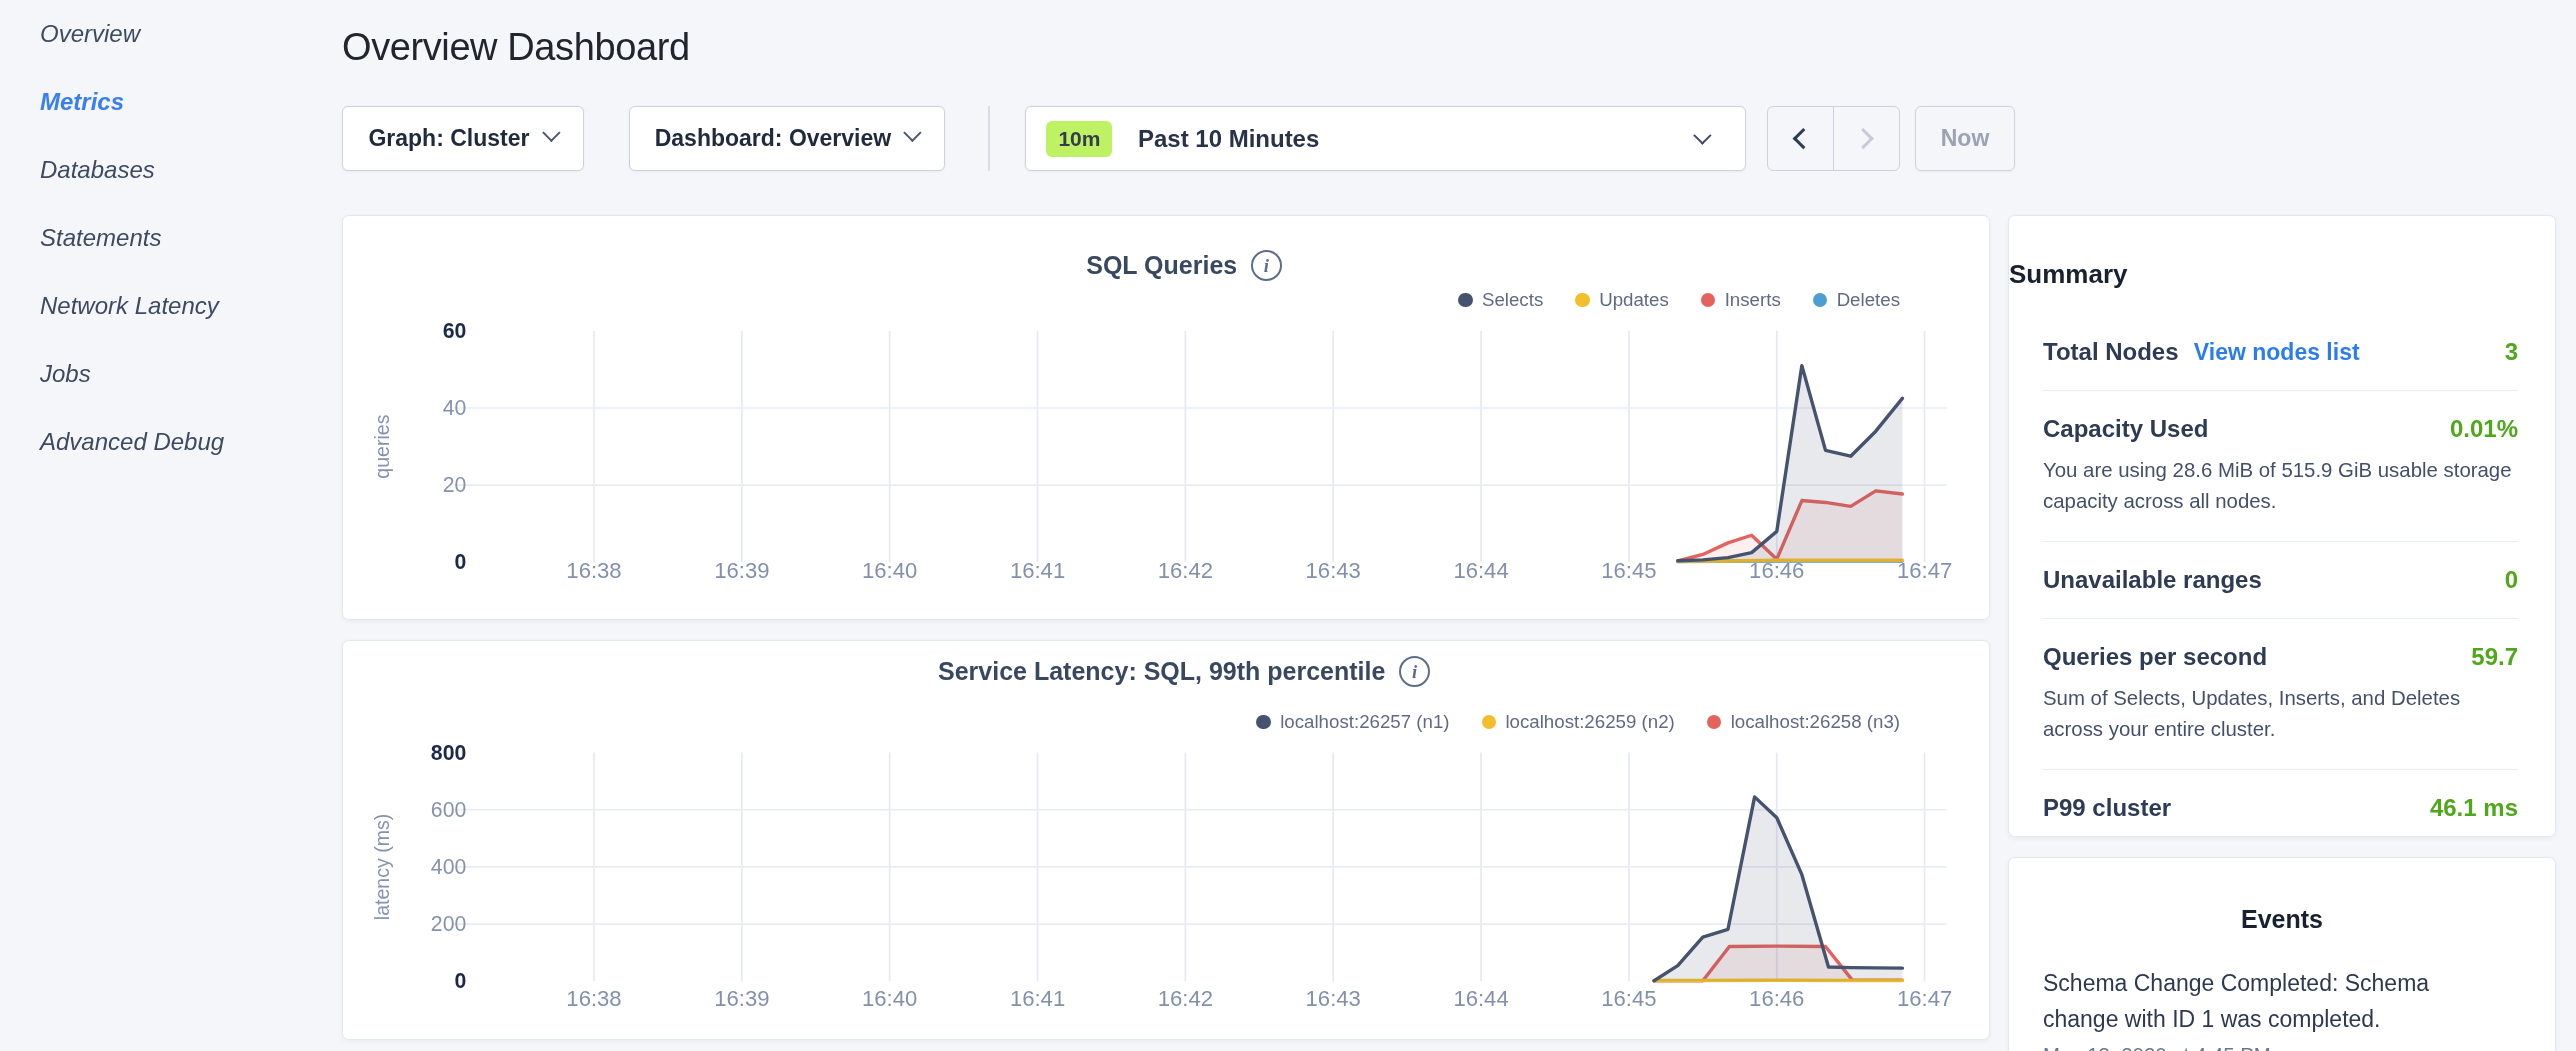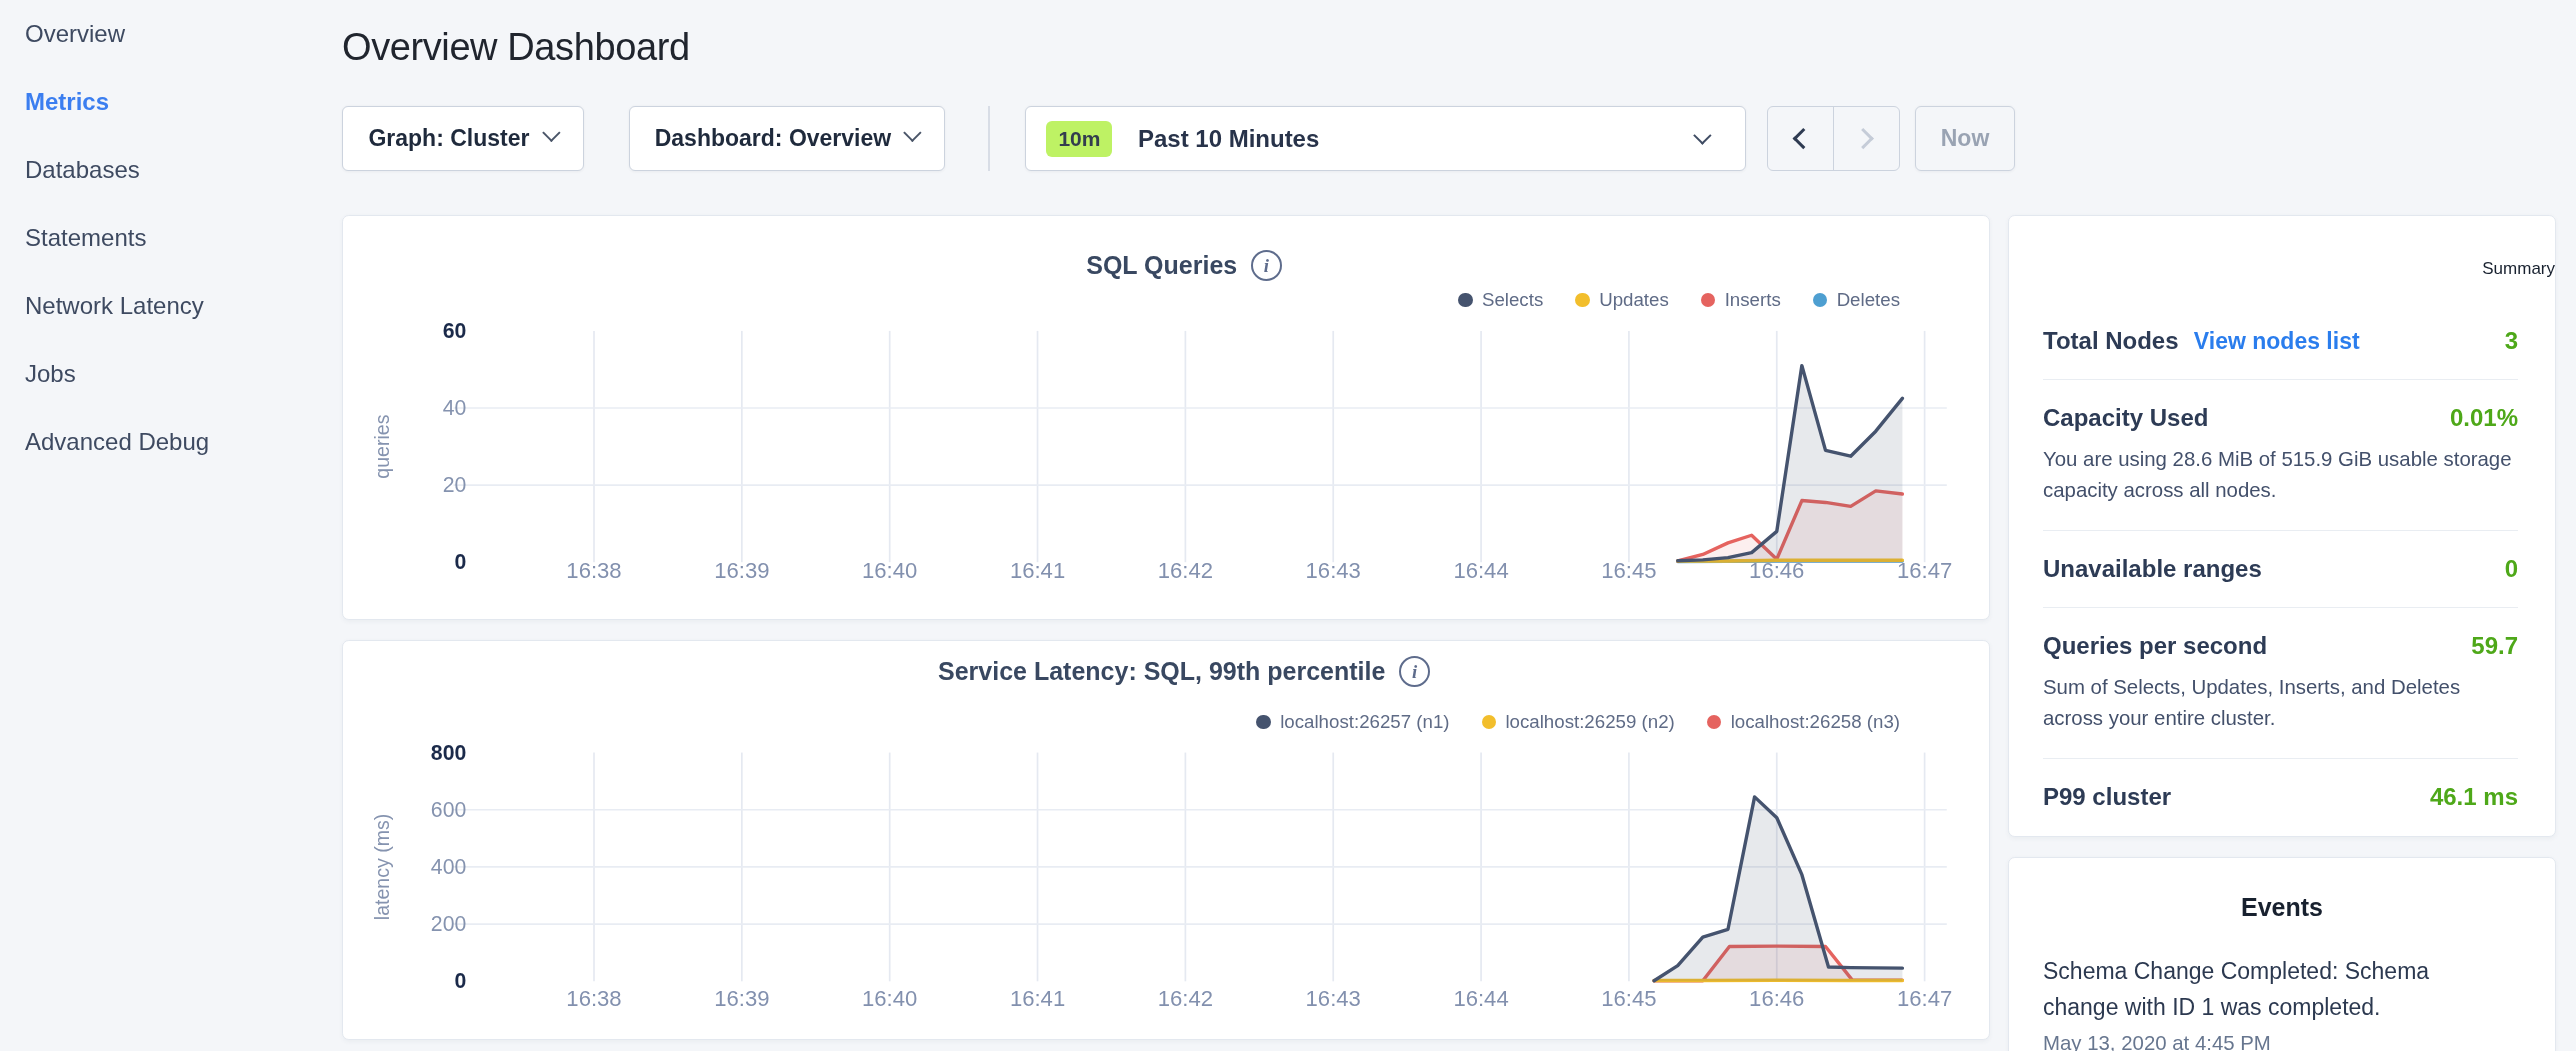--- a/index.html
+++ b/index.html
@@ -1,22 +1,22 @@
 <!DOCTYPE html>
 <html style="font-size:13.6px"><head>
 <meta charset="utf-8">
 <style>
   * { margin:0; padding:0; box-sizing:border-box; }
   html,body { width:2576px; height:1051px; overflow:hidden;
     background:#f4f6f9; font-family:"Liberation Sans", sans-serif; }
 
   
   #sidebar { position:absolute; left:0; top:0; width:328px; height:1051px; }
-  .side-item { height:68px; display:flex; align-items:center; padding-left:25px;
-    font-size:24px; color:#3e4a61; cursor:pointer; }
+  .side-item { height:68px; display:flex; align-items:center; padding-left:40px;
+    font-size:24px; color:#3e4a61; cursor:pointer;font-style:italic; }
   .side-item.active { color:#3b7ef0; font-weight:bold; }
 
   
   #page-title { position:absolute; left:342px; top:25.5px; font-size:38px;
     color:#20252e; font-weight:400; letter-spacing:-0.4px; }
 
   .btn { position:absolute; top:106px; height:65px; background:#fff;
     border:0.9px solid #ccd3de; border-radius:6px; display:flex; align-items:center;
     justify-content:center; box-shadow:0 0.9px 2.6px rgba(30,40,60,.05); cursor:pointer; }
   .btn-label { font-size:23px; font-weight:bold; color:#1f2a3c; }
@@ -65,35 +65,35 @@
     font-family:"Liberation Serif", serif; font-style:italic; }
   .legend { position:absolute; right:89px; display:flex; align-items:center; gap:32px; }
   #chart1 .legend { top:73px; }
   #chart2 .legend { top:70px; }
   .legend-item { display:flex; align-items:center; gap:9.4px; }
   .legend-dot { width:14.5px; height:14.5px; border-radius:50%; }
   .legend-label { font-size:18.7px; color:#5f6b86; }
   .chart-svg { position:absolute; left:0; top:0; }
 
   
-  #summary-title { margin-top:43px; text-align:right; font-size:17px;
-    font-weight:normal; color:#18212f; }
+  #summary-title { margin-top:43px; text-align:left; font-size:26px;
+    font-weight:bold; color:#18212f; }
   #summary-rows { margin:24px 37px 0 34px; }
   .sum-row { padding:24px 0; border-bottom:0.9px solid #e9edf2; }
   .sum-row:last-child { border-bottom:none; }
   .sum-line { display:flex; align-items:baseline; }
   .sum-label { font-size:24px; font-weight:bold; color:#2d3b55; }
   .sum-link { font-size:23px; font-weight:bold; color:#2a7ded; margin-left:15.3px;
     text-decoration:none; cursor:pointer; }
   .sum-value { margin-left:auto; font-size:24px; font-weight:bold; color:#4ea819; }
   .sum-subtext { margin-top:12px; font-size:20.4px; line-height:31px; color:#43506b;
     max-width:481px; }
 
   
-  #events-title { margin-top:35px; text-align:center; font-size:25px;
+  #events-title { margin-top:47px; text-align:center; font-size:25px;
     font-weight:bold; color:#18212f; }
   #events-list { margin:31px 37px 0 34px; }
   .event-text { font-size:23px; line-height:36px; color:#2c3950; max-width:408px; }
   .event-time { margin-top:6.8px; font-size:20.4px; color:#67768f; }
 </style>
 </head>
 <body>
 
 <nav id="sidebar">
     <div class="side-item">Overview</div>

